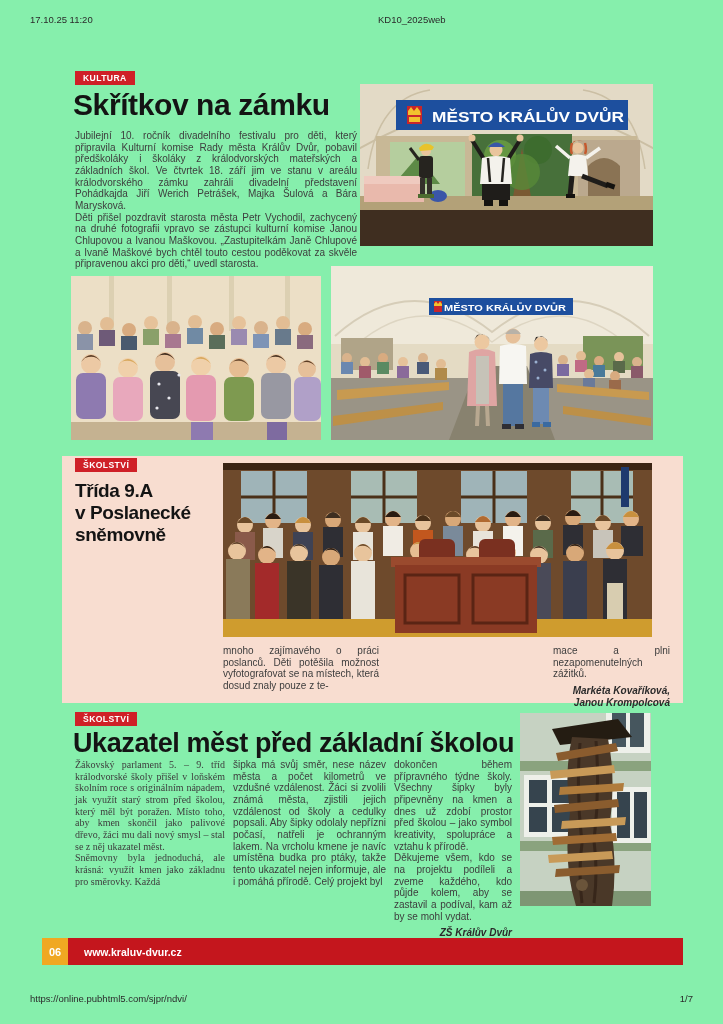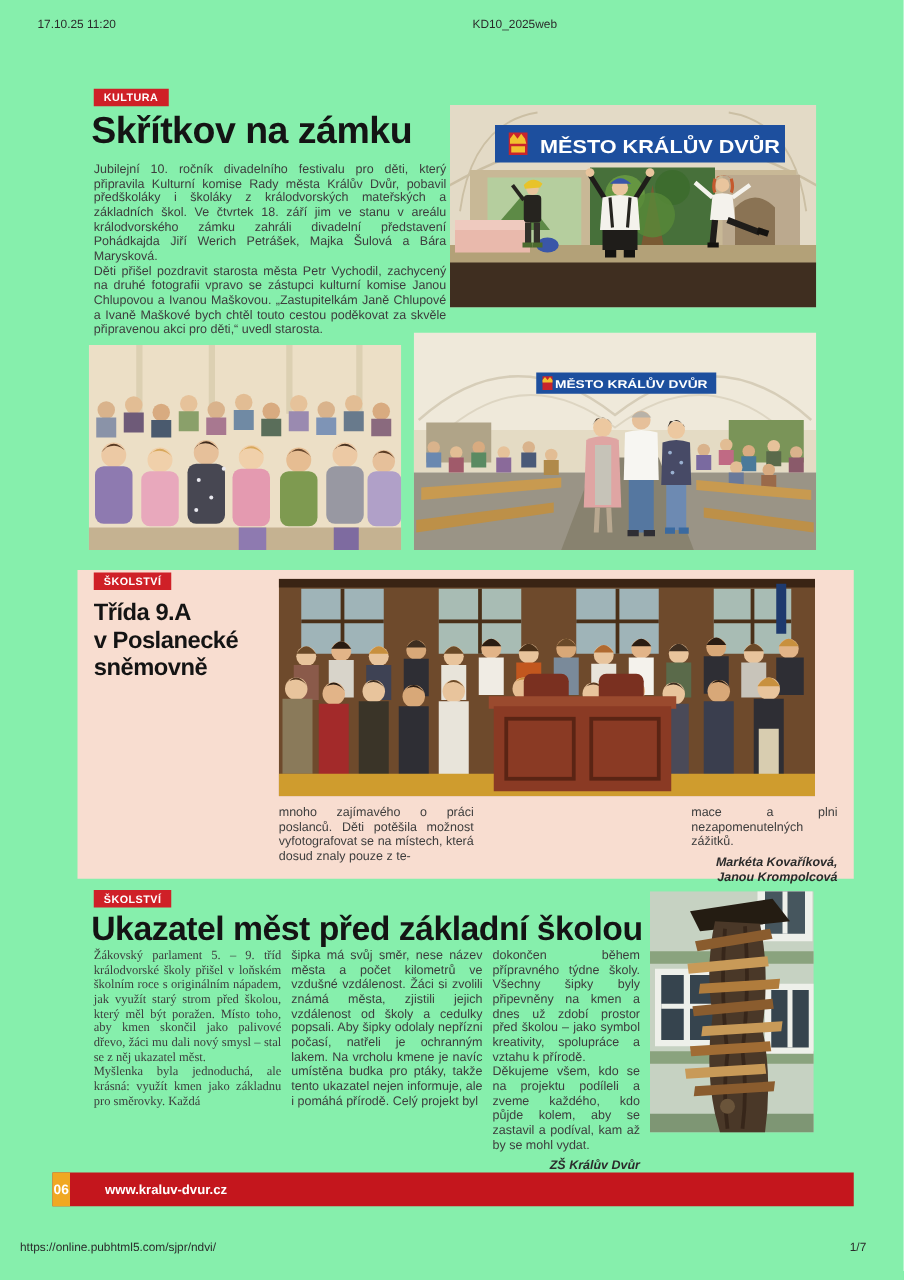--- a/index.html
+++ b/index.html
@@ -8,21 +8,21 @@
   .print-meta{position:absolute;font-size:9.5px;color:#2b2b2b;}
   .tag{position:absolute;background:#cf2027;color:#ffffff;font-weight:bold;
        font-size:8.6px;letter-spacing:.4px;padding:3px 8px 2px 8px;line-height:1;}
   .headline{position:absolute;color:#141414;font-weight:bold;letter-spacing:-.4px;margin:0;line-height:1.05;}
   .body-text{position:absolute;font-size:10px;line-height:11.65px;text-align:justify;color:#3d3d3d;}
   .body-text p{margin:0;}
   .pink-box{position:absolute;left:62px;top:456px;width:621px;height:247px;background:#f8ddd0;}
   .photo{position:absolute;display:block;}
   .signature{font-weight:bold;font-style:italic;color:#2b2b2b;text-align:right;font-size:10px;line-height:12.5px;margin-top:5px;}
   .footer-bar{position:absolute;left:42px;top:938px;width:641px;height:27px;background:#c4161d;}
-  .footer-num{position:absolute;left:0;top:0;width:14px;height:27px;background:#f0a822;color:#ffffff;
+  .footer-num{position:absolute;left:0;top:0;width:26px;height:27px;background:#f0a822;color:#ffffff;
               font-weight:bold;font-size:11px;display:flex;align-items:center;justify-content:center;}
   .footer-site{position:absolute;left:42px;top:0;height:27px;display:flex;align-items:center;
                color:#ffffff;font-weight:bold;font-size:10.5px;}
   .h2-line{display:block;}
   svg text{font-family:"Liberation Sans","DejaVu Sans",sans-serif;}
 </style>
 </head>
 <body>
 
 <div id="page">
@@ -384,21 +384,21 @@
       <span class="h2-line">Markéta Kovaříková,</span>
       <span class="h2-line">Janou Krompolcová</span>
     </div>
   </div>
 
   <div class="tag" style="left:75px;top:712px;">ŠKOLSTVÍ</div>
   <h2 class="headline" style="left:73px;top:729px;font-size:27px;">Ukazatel měst před základní školou</h2>
 
   <div class="body-text" style="left:75px;top:759px;width:150px;font-family:Liberation Serif, serif;">
     <p>Žákovský parlament 5. – 9. tříd králodvorské školy přišel v loňském školním roce s originálním nápadem, jak využít starý strom před školou, který měl být poražen. Místo toho, aby kmen skončil jako palivové dřevo, žáci mu dali nový smysl – stal se z něj ukazatel měst.</p>
-    <p>Myšlenka byla jednoduchá, ale krásná: využít kmen jako základnu pro směrovky. Každá</p>
+    <p>Sněmovny byla jednoduchá, ale krásná: využít kmen jako základnu pro směrovky. Každá</p>
   </div>
   <div class="body-text" style="left:233px;top:759px;width:153px;">šipka má svůj směr, nese název města a počet kilometrů ve vzdušné vzdálenost. Žáci si zvolili známá města, zjistili jejich vzdálenost od školy a cedulky popsali. Aby šipky odolaly nepřízni počasí, natřeli je ochranným lakem. Na vrcholu kmene je navíc umístěna budka pro ptáky, takže tento ukazatel nejen informuje, ale i pomáhá přírodě. Celý projekt byl</div>
   <div class="body-text" style="left:394px;top:759px;width:118px;">
     <p>dokončen během přípravného týdne školy. Všechny šipky byly připevněny na kmen a dnes už zdobí prostor před školou – jako symbol kreativity, spolupráce a vztahu k přírodě.</p>
     <p>Děkujeme všem, kdo se na projektu podíleli a zveme každého, kdo půjde kolem, aby se zastavil a podíval, kam až by se mohl vydat.</p>
     <div class="signature">ZŠ Králův Dvůr</div>
   </div>
 
   <svg class="photo" style="left:520px;top:713px;" width="131" height="193" viewBox="0 0 131 193">
     <rect width="131" height="193" fill="#c6d2c2"></rect>
@@ -439,16 +439,16 @@
       <path d="M28,142 L92,138 L93,146 L29,150 Z" fill="#c89a58"></path>
       <path d="M36,156 L100,152 L99,160 L35,164 Z" fill="#8a5c2e"></path>
     </g>
   </svg>
 
   <div class="footer-bar">
     <div class="footer-num">06</div>
     <div class="footer-site">www.kraluv-dvur.cz</div>
   </div>
 
-  <div class="print-meta" style="left:16px;top:993px;">https://online.pubhtml5.com/sjpr/ndvi/</div>
+  <div class="print-meta" style="left:30px;top:993px;">https://online.pubhtml5.com/sjpr/ndvi/</div>
   <div class="print-meta" style="right:30px;top:993px;">1/7</div>
 
 </div>
 
 </body></html>

